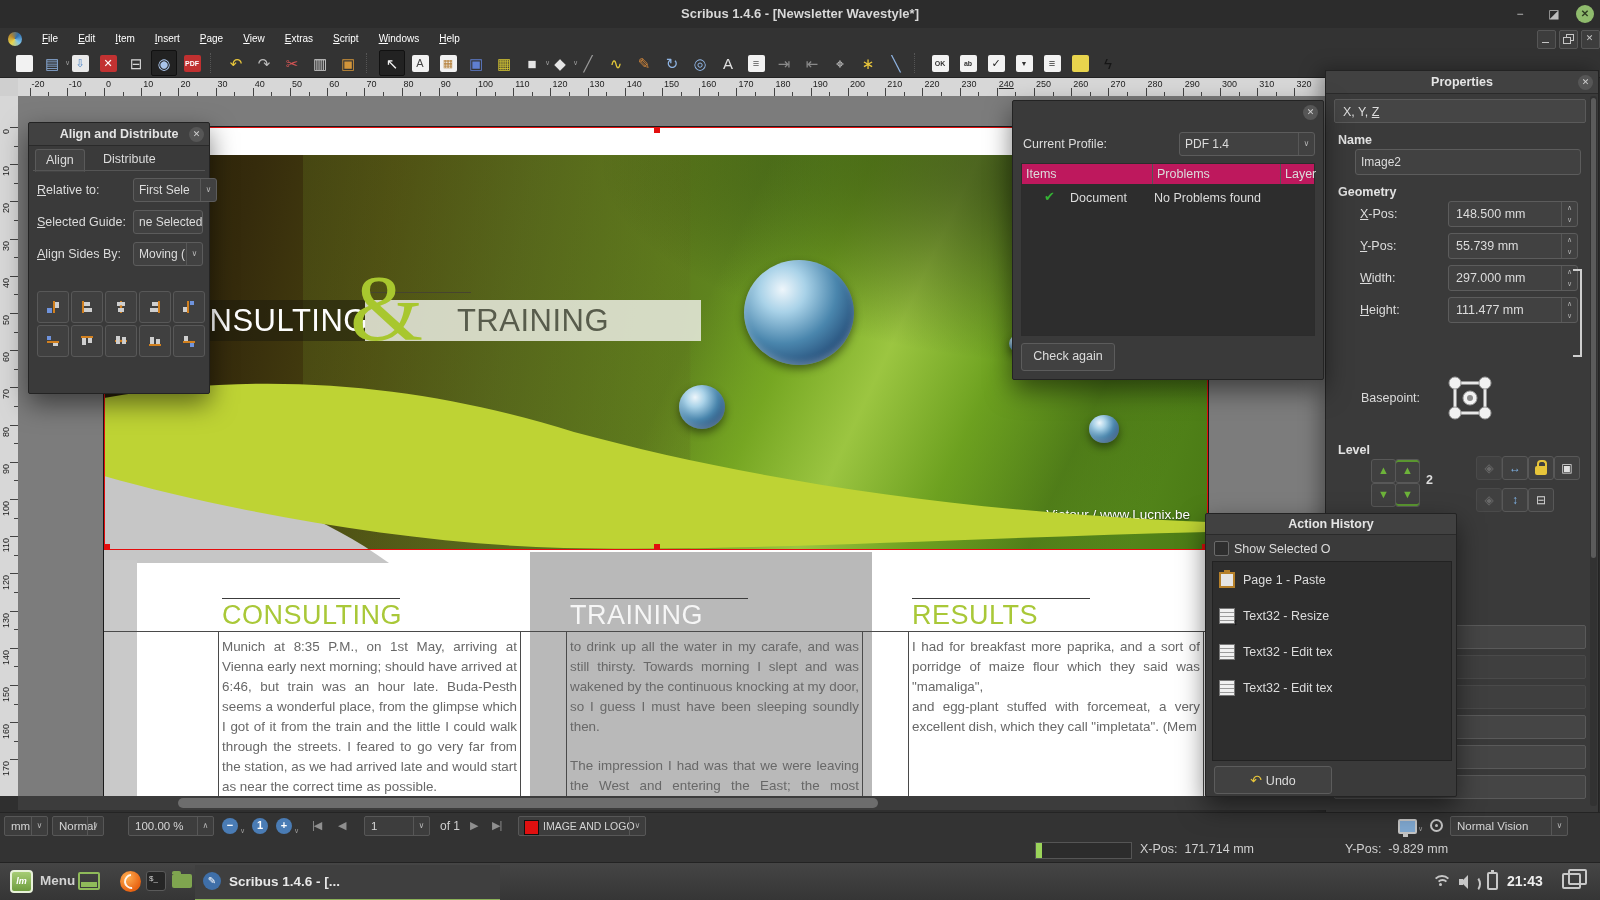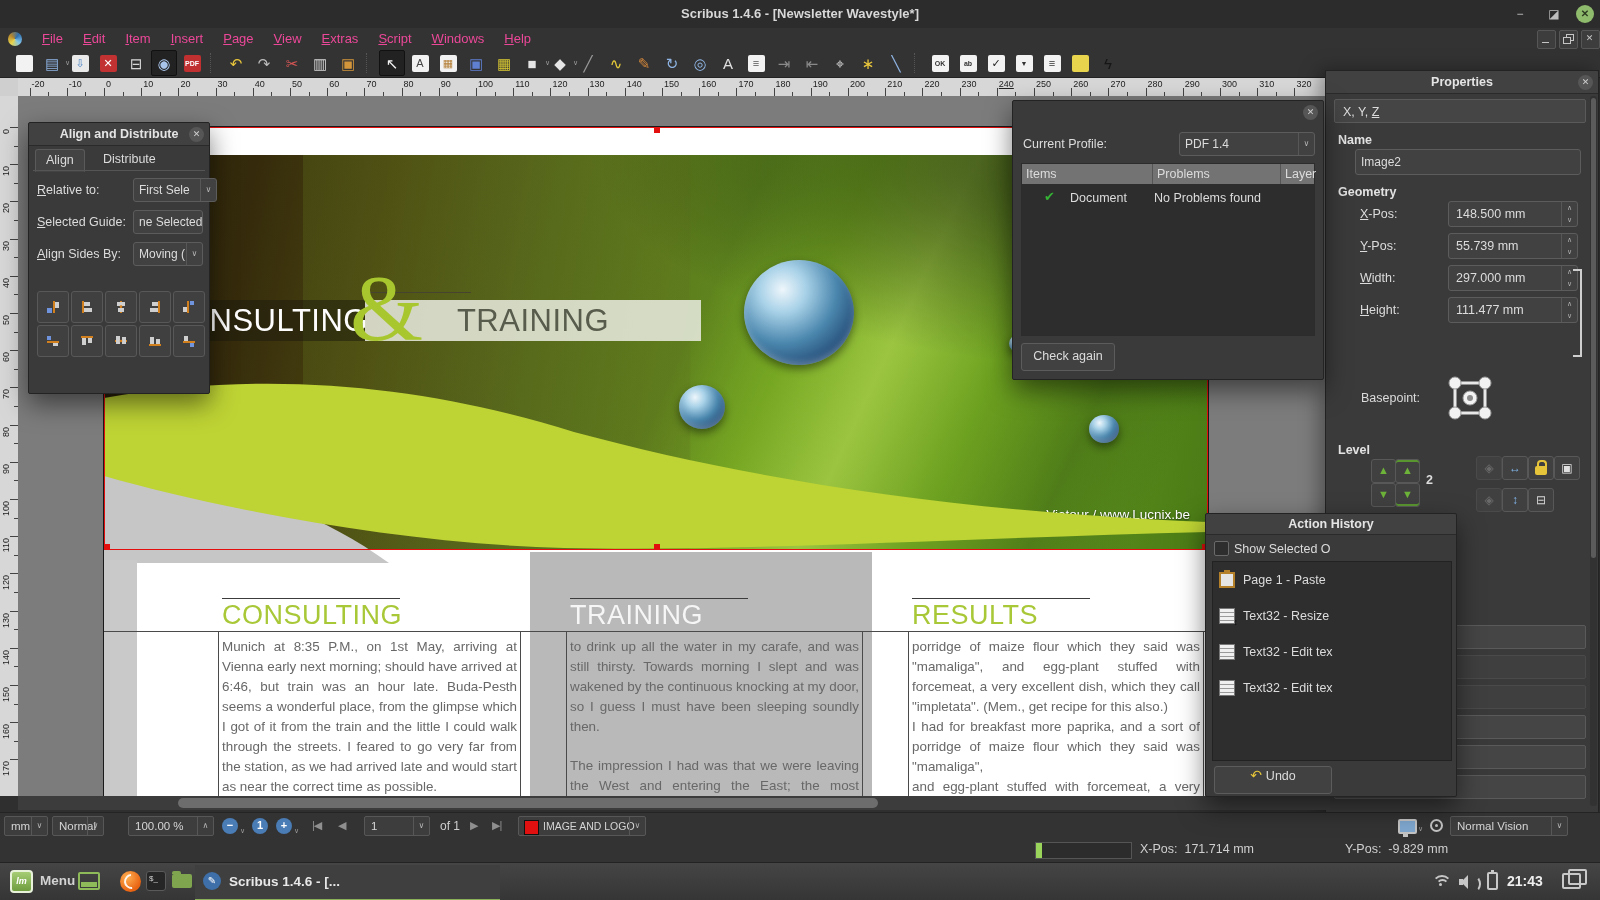--- a/index.html
+++ b/index.html
@@ -10,21 +10,21 @@
   
   .titlebar{position:absolute;left:0;top:0;width:1600px;height:28px;background:#2c2c2c;border-bottom:1px solid #242424}
   .titlebar .title{position:absolute;left:0;right:0;top:0;height:28px;line-height:28px;text-align:center;font-weight:bold;font-size:13px;color:#d8d8d8}
   .tb-btn{position:absolute;top:4px;width:20px;height:20px;line-height:20px;text-align:center;color:#bdbdbd;font-size:12px}
   .tb-close{background:#8fbb6d;border-radius:50%;width:18px;height:18px;line-height:18px;color:#2e3c22;font-size:10px;font-weight:bold}
 
   
   .menubar{position:absolute;left:0;top:28px;width:1600px;height:21px;background:#333;border-bottom:1px solid #222;display:flex;align-items:center}
   .app-icon{width:14px;height:14px;border-radius:50%;margin:0 10px 0 8px;
             background:conic-gradient(from 40deg,#2e6fb0,#7fc3e8,#e8d44d,#b6862c,#2e6fb0)}
-  .menu-item{padding:0 10px;font-size:13px;color:#ec4899;height:21px;line-height:21px}
+  .menu-item{padding:0 10px;font-size:10px;color:#ffffff;height:21px;line-height:21px}
   .mdi{position:absolute;top:2px;width:17px;height:17px;background:#3d3d3d;border:1px solid #565656;border-radius:2px;color:#c5c5c5}
   .mdi i{position:absolute;border:1px solid #c5c5c5;background:transparent}
   .mdi .bar{left:4px;top:11px;width:7px;height:1px;border:none;background:#c5c5c5}
   .mdi .sq1{left:6px;top:3px;width:6px;height:5px}
   .mdi .sq2{left:3px;top:6px;width:6px;height:5px;background:#3d3d3d}
   .mdi .xx{border:none;left:0;top:0;width:15px;height:15px;line-height:15px;text-align:center;font-style:normal;font-size:9px}
 
   
   .toolbar{position:absolute;left:0;top:49px;width:1600px;height:29px;background:#333;border-bottom:1px solid #222;display:flex;align-items:center;padding-left:10px;box-sizing:border-box}
   .tbtn{position:relative;width:24px;height:24px;margin:0 1px;display:flex;align-items:center;justify-content:center;border:1px solid transparent}
@@ -86,21 +86,21 @@
   .cbox{position:absolute;right:0;top:0;bottom:0;width:15px;border-left:1px solid #575757;color:#b5b5b5;font-size:8px;display:flex;align-items:center;justify-content:center}
   .wlabel{position:absolute;font-size:12.5px;color:#dcdcdc}
 
   
   .tab{position:absolute;top:26px;height:21px;line-height:21px;padding:0 10px;font-size:12.5px;color:#dcdcdc}
   .tab.active{background:#434343;border:1px solid #5a5a5a;border-bottom:1px solid #434343;border-radius:3px 3px 0 0}
   .tabline{position:absolute;left:4px;right:4px;top:47px;height:1px;background:#555}
   .abtn{position:absolute;width:30px;height:30px;background:#404040;border:1px solid #585858;border-radius:3px;display:flex;align-items:center;justify-content:center}
 
   
-  .pf-header{position:absolute;left:8px;top:62px;width:294px;height:22px;background:#737373;border:1px solid #2c2c2c;box-sizing:border-box}
+  .pf-header{position:absolute;left:8px;top:62px;width:294px;height:22px;background:#be185d;border:1px solid #2c2c2c;box-sizing:border-box}
   .pf-col{position:absolute;top:0;height:20px;line-height:20px;font-size:12.5px;color:#dcdcdc;padding-left:4px;border-left:1px solid #555}
   .pf-col:first-child{border-left:none}
   .pf-body{position:absolute;left:8px;top:83px;width:294px;height:152px;background:#2d2d2d;border:1px solid #2c2c2c;border-top:none;box-sizing:border-box}
   .pbtn{position:absolute;background:#414141;border:1px solid #5c5c5c;border-radius:3px;color:#dcdcdc;font-size:12.5px;text-align:center}
 
   
   .chk{position:absolute;width:13px;height:13px;background:#2e2e2e;border:1px solid #6a6a6a;border-radius:2px}
   .alist{position:absolute;left:6px;top:47px;width:238px;height:198px;background:#2e2e2e;border:1px solid #222}
   .aitem{position:relative;height:36px;display:flex;align-items:center;padding-left:6px;font-size:12.5px;color:#dcdcdc}
   .aitem.selected{background:#8ba471;color:#1a240f}
@@ -547,21 +547,20 @@
             <div class="col-heading white">TRAINING</div>
             <div class="col-body gapped">
               <p>to drink up all the water in my carafe, and was still thirsty. Towards morning I slept and was wakened by the continuous knocking at my door, so I guess I must have been sleeping soundly then.</p>
               <p>The impression I had was that we were leaving the West and entering the East; the most western of splendid bridges over the Danube, which is here of noble width and depth, took us among the</p>
             </div>
           </div>
           <div class="column" style="left: 804px; width: 296px;">
             <div class="col-overline"></div>
             <div class="col-heading">RESULTS</div>
             <div class="col-body">
-              <p>porridge of maize flour which they said was "mamaliga", and egg-plant stuffed with forcemeat, a very excellent dish, which they call "impletata". (Mem., get recipe for this also.)</p>
               <p>I had for breakfast more paprika, and a sort of porridge of maize flour which they said was "mamaliga",</p>
               <p>and egg-plant stuffed with forcemeat, a very excellent dish, which they call "impletata". (Mem</p>
             </div>
           </div>
         </div>
 
       <div class="sel-rect"></div>
       <div id="handles">
           <div class="handle" style="left: 0px; top: 0px;"></div>
           <div class="handle" style="left: 550px; top: 0px;"></div>
@@ -701,21 +700,21 @@
         </div>
         <div class="aitem">
           <span class="aicon ic-text ic-edit"></span>
           <span>Text32 - Edit tex</span>
         </div>
         <div class="aitem">
           <span class="aicon ic-text ic-edit"></span>
           <span>Text32 - Edit tex</span>
         </div>
       </div>
-    <div class="pbtn" style="left:8px;top:252px;width:116px;height:26px;line-height:16px">
+    <div class="pbtn" style="left:8px;top:252px;width:116px;height:26px;line-height:26px">
       <span style="color:#e7c53a;font-size:14px">↶ </span><span>Undo</span>
     </div>
   </div>
 
   <div class="props">
     <div class="ptitle"><span>Properties</span></div>
     <span class="pclose">✕</span>
     <div class="secbar" style="top:28px" id="xyz-bar">X, Y, <u>Z</u></div>
     <span class="blabel" style="left:12px;top:62px;position:absolute">Name</span>
     <div class="fld" style="left:29px;top:78px;width:226px;height:26px;line-height:24px"><span>Image2</span></div>

